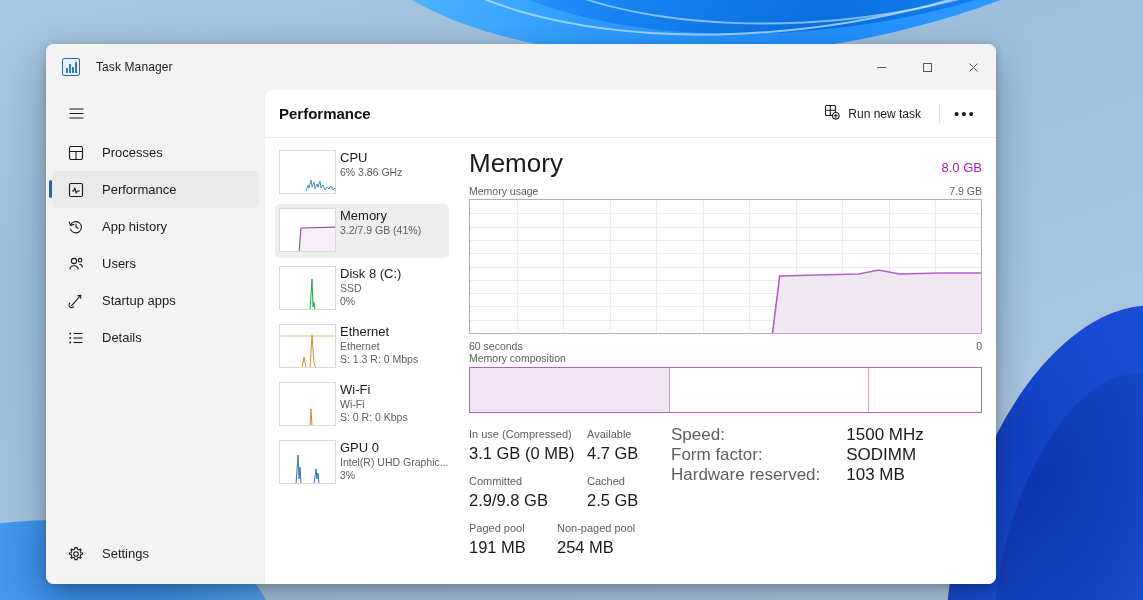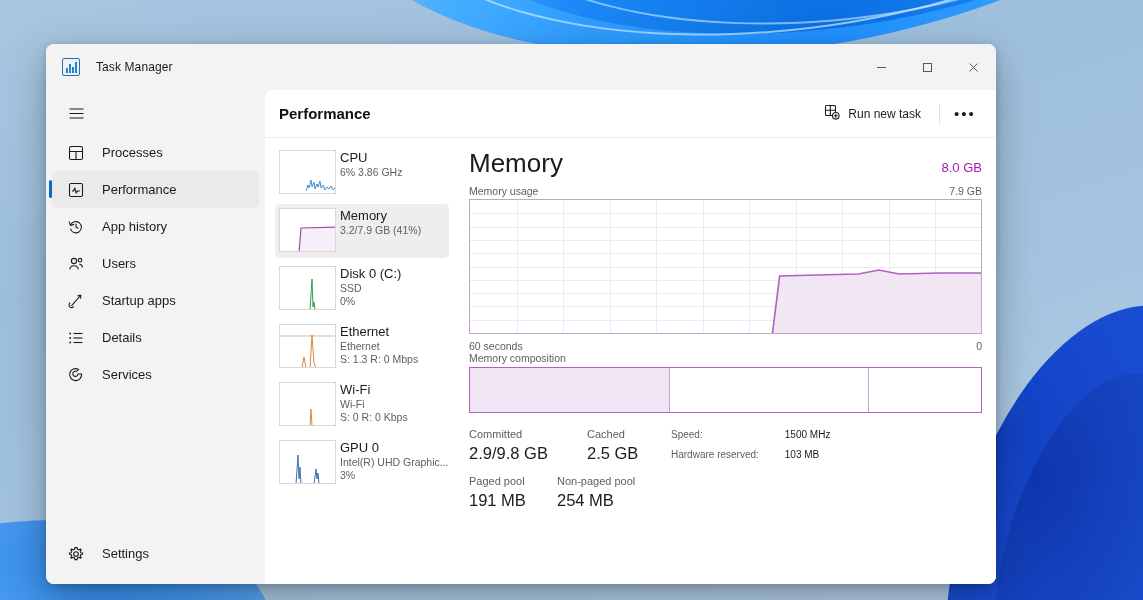--- a/index.html
+++ b/index.html
@@ -172,21 +172,21 @@
   
   #stats { display: flex; margin-top: 14px; }
   #stats-left { width: 190px; flex: 0 0 190px; }
   .statrow { display: flex; margin-bottom: 10px; }
   .statblock { }
   .statlabel { font-size: 11px; color: #5e5e5e; line-height: 15px; }
   .statvalue { font-size: 16.5px; color: #1b1b1b; line-height: 22px; }
 
   #stats-right { margin-left: 12px; }
   #stats-right table { border-collapse: collapse; }
-  #stats-right td { font-size: 10px; color: #5e5e5e; padding: 0 0 4px 0; line-height: 16px; }
+  #stats-right td { font-size: 17px; color: #5e5e5e; padding: 0 0 4px 0; line-height: 16px; }
   #stats-right td.val { color: #1b1b1b; padding-left: 26px; white-space: nowrap; }
 </style>
 </head>
 <body>
 
 <div id="desktop">
   <div class="swirl" id="sw-top-a"></div>
   <div class="swirl" id="sw-top-b"></div>
   <div class="swirl" id="sw-top-line1"></div>
   <div class="swirl" id="sw-top-line2"></div>
@@ -300,28 +300,20 @@
               <line x1="5.5" y1="8" x2="14.5" y2="8"></line>
               <line x1="5.5" y1="12.5" x2="14.5" y2="12.5"></line>
               <circle cx="2.2" cy="3.5" r=".9" fill="#1b1b1b" stroke="none"></circle>
               <circle cx="2.2" cy="8" r=".9" fill="#1b1b1b" stroke="none"></circle>
               <circle cx="2.2" cy="12.5" r=".9" fill="#1b1b1b" stroke="none"></circle>
             </svg>
           </span>
           <span class="lbl">Details</span>
         </div>
 
-        <div class="navitem">
-          <span class="ico">
-            <svg width="16" height="16" viewBox="0 0 16 16" fill="none" stroke="#1b1b1b" stroke-width="1.1">
-              <path d="M10.6 2.4 a6 6 0 1 0 3 4.6 l-3.6 0 a2.6 2.6 0 1 1 -1.6 -2.6 z"></path>
-            </svg>
-          </span>
-          <span class="lbl">Services</span>
-        </div>
 
         <div id="nav-spacer"></div>
 
         <div class="navitem" id="settings-item">
           <span class="ico">
             <svg width="16" height="16" viewBox="0 0 16 16" fill="none" stroke="#1b1b1b" stroke-width="1.1">
               <circle cx="8" cy="8" r="2.3"></circle>
               <path d="M8 1.6 l1.1 0 .35 1.7 1.5 .62 1.45-.95 .8 .8 -.95 1.45 .62 1.5 1.7 .35 0 1.1 -1.7 .35 -.62 1.5 .95 1.45 -.8 .8 -1.45-.95 -1.5 .62 -.35 1.7 -1.1 0 -1.1 0 -.35-1.7 -1.5-.62 -1.45 .95 -.8-.8 .95-1.45 -.62-1.5 -1.7-.35 0-1.1 1.7-.35 .62-1.5 -.95-1.45 .8-.8 1.45 .95 1.5-.62 .35-1.7 1.1 0"></path>
             </svg>
           </span>
@@ -381,21 +373,21 @@
               </div>
             </div>
 
             <div class="dev">
               <div class="thumb">
                 <svg width="57" height="44" viewBox="0 0 57 44">
                   <polyline points="0,43 30,43 32,12 33,40 34,35 35,43 57,43" fill="none" stroke="#2e9e4a" stroke-width="1"></polyline>
                 </svg>
               </div>
               <div class="meta">
-                <div class="name">Disk 0 (C:)</div>
+                <div class="name">Disk 8 (C:)</div>
                 <div class="sub">SSD</div>
                 <div class="sub">0%</div>
               </div>
             </div>
 
             <div class="dev">
               <div class="thumb">
                 <svg width="57" height="44" viewBox="0 0 57 44">
                   <line x1="0" y1="11" x2="57" y2="11" stroke="#e0b489" stroke-width="1"></line>
                   <polyline points="0,43 22,43 24,32 26,43 30,43 32,10 34,38 36,43 57,43" fill="none" stroke="#d98a36" stroke-width="1"></polyline>
@@ -483,20 +475,30 @@
             <div id="composition">
               <div id="comp-inuse" style="width:39.2%"></div>
               <div id="comp-modified" style="width:38.8%"></div>
               <div style="flex:1"></div>
             </div>
 
             <div id="stats">
               <div id="stats-left">
                 <div class="statrow">
                   <div class="statblock" style="width:118px">
+                    <div class="statlabel">In use (Compressed)</div>
+                    <div class="statvalue">3.1 GB (0 MB)</div>
+                  </div>
+                  <div class="statblock">
+                    <div class="statlabel">Available</div>
+                    <div class="statvalue">4.7 GB</div>
+                  </div>
+                </div>
+                <div class="statrow">
+                  <div class="statblock" style="width:118px">
                     <div class="statlabel">Committed</div>
                     <div class="statvalue">2.9/9.8 GB</div>
                   </div>
                   <div class="statblock">
                     <div class="statlabel">Cached</div>
                     <div class="statvalue">2.5 GB</div>
                   </div>
                 </div>
                 <div class="statrow">
                   <div class="statblock" style="width:88px">
@@ -511,20 +513,24 @@
               </div>
 
               <div id="stats-right">
                 <table>
                   <tbody>
                       <tr>
                     <td>Speed:</td>
                     <td class="val">1500 MHz</td>
                   </tr>
                   <tr>
+                    <td>Form factor:</td>
+                    <td class="val">SODIMM</td>
+                  </tr>
+                  <tr>
                     <td>Hardware reserved:</td>
                     <td class="val">103 MB</td>
                   </tr>
                 </tbody>
                   </table>
               </div>
             </div>
 
           </div>
         </div>

